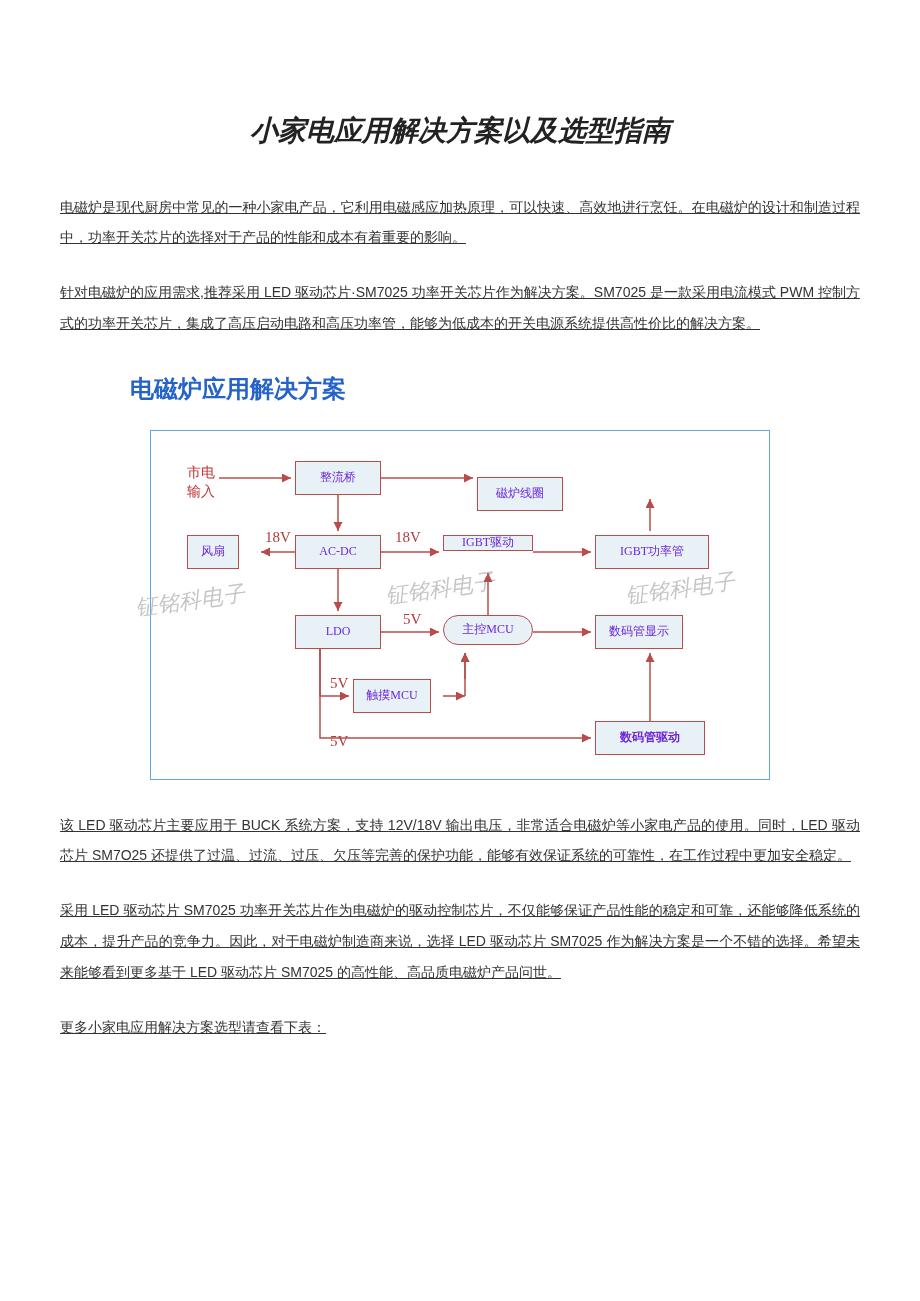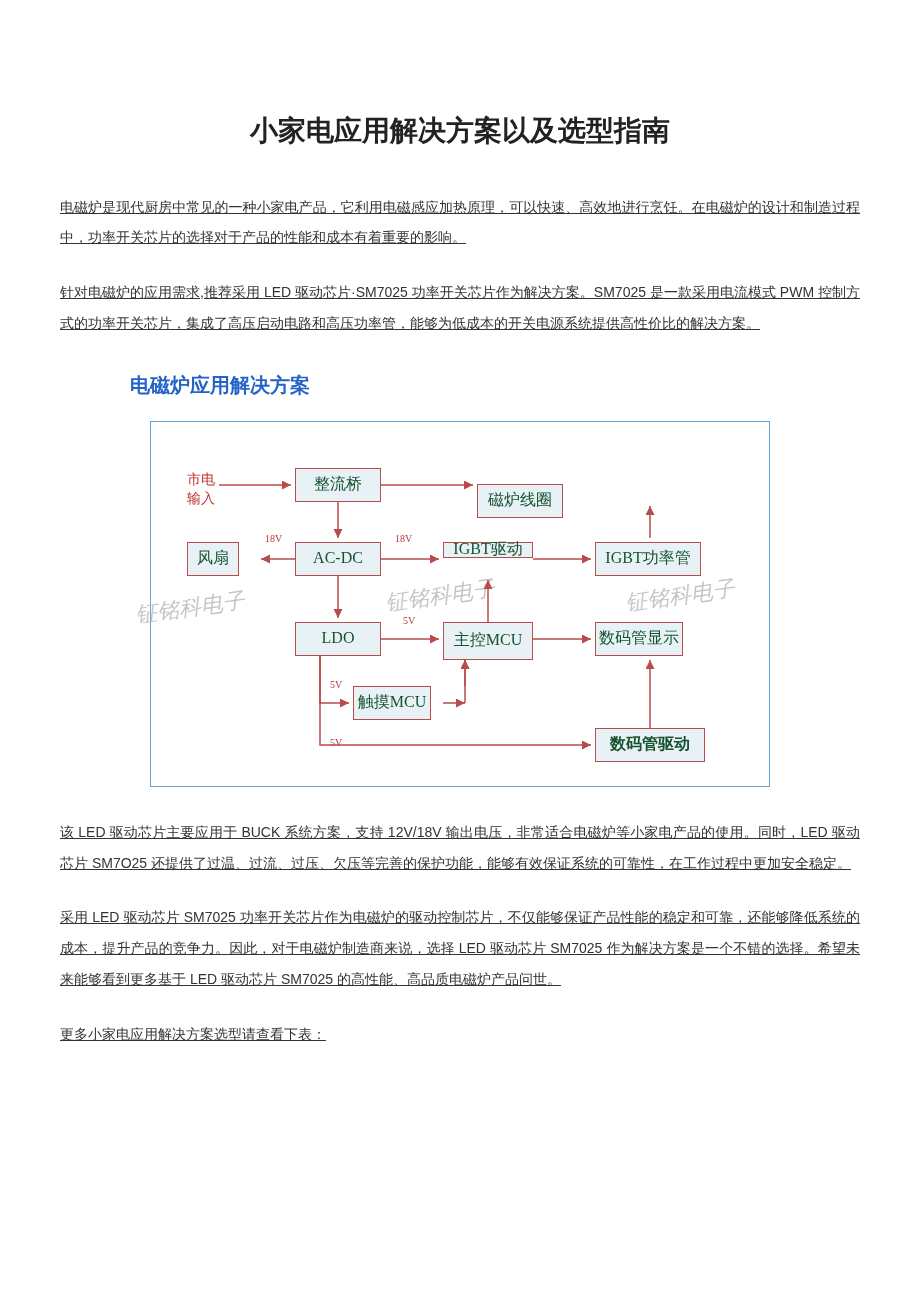--- a/index.html
+++ b/index.html
@@ -11,54 +11,55 @@
     padding: 100px 60px 60px;
     font-size: 14px;
     line-height: 2.2;
   }
   h1 {
     text-align: center;
     font-size: 28px;
     font-weight: 600;
     margin-bottom: 30px;
     color: #222;
+    font-style: italic;
   }
   p { margin-bottom: 24px; text-align: justify; text-decoration: underline; }
   h2 {
     color: #2563c9;
-    font-size: 20px;
+    font-size: 24px;
     font-weight: 600;
     margin: 20px 0 14px 70px;
   }
 
   
   .diagram-wrap {
     width: 620px;
     margin: 4px auto 30px;
     border: 1px solid #5fa6e0;
-    padding: 42px 20px 22px 14px;
+    padding: 26px 20px 22px 14px;
     position: relative;
     background: #fff;
   }
   .diagram {
     position: relative;
     height: 300px;
     font-family: "SimSun", serif;
   }
   .node {
     position: absolute;
     border: 1px solid #b84b4b;
     background: #e8f1f6;
     text-align: center;
-    font-size: 16px;
+    font-size: 12px;
     line-height: 1.3;
     display: flex;
     align-items: center;
     justify-content: center;
-    color: #14532d;
+    color: #6d28d9;
   }
   .input-label {
     position: absolute;
     left: 0;
     top: 6px;
     color: #c03030;
     font-size: 14px;
     line-height: 1.4;
     text-align: right;
     width: 50px;
@@ -68,21 +69,21 @@
     color: #bbb;
     font-size: 22px;
     font-style: italic;
     transform: rotate(-8deg);
     pointer-events: none;
     opacity: .85;
     font-family: "KaiTi","STKaiti",serif;
   }
   .edge-label {
     position: absolute;
-    font-size: 10px;
+    font-size: 15px;
     color: #b03b3b;
   }
 
   
   svg.arrows {
     position: absolute;
     left: 0; top: 0;
     width: 100%; height: 100%;
     pointer-events: none;
   }
@@ -104,24 +105,24 @@
       <span>市电</span><br>
       <span>输入</span>
     </div>
 
     <div class="node" style="left:130px; top:4px; width:86px; height:34px;">整流桥</div>
     <div class="node" style="left:312px; top:20px; width:86px; height:34px;">磁炉线圈</div>
 
     <div class="node" style="left:22px;  top:78px; width:52px; height:34px;">风扇</div>
     <div class="node" style="left:130px; top:78px; width:86px; height:34px;">AC-DC</div>
     <div class="node" style="left:278px; top:78px; width:90px; height:16px;">IGBT驱动</div>
-    <div class="node" style="left:430px; top:78px; width:106px; height:34px;">IGBT功率管</div>
+    <div class="node" style="left:430px; top:78px; width:114px; height:34px;">IGBT功率管</div>
 
     <div class="node" style="left:130px; top:158px; width:86px; height:34px;">LDO</div>
-    <div class="node" style="left:278px; top:158px; width:90px; height:38px;">主控MCU</div>
+    <div class="node" style="left:278px; top:158px; width:90px; height:30px;border-radius:15px;">主控MCU</div>
     <div class="node" style="left:430px; top:158px; width:88px; height:34px;">数码管显示</div>
 
     <div class="node" style="left:188px; top:222px; width:78px; height:34px;">触摸MCU</div>
     <div class="node" style="left:430px; top:264px; width:110px; height:34px;font-weight:bold;">数码管驱动</div>
 
     <span class="edge-label" style="left:100px; top:64px;">18V</span>
     <span class="edge-label" style="left:230px; top:64px;">18V</span>
     <span class="edge-label" style="left:238px; top:146px;">5V</span>
     <span class="edge-label" style="left:165px; top:210px;">5V</span>
     <span class="edge-label" style="left:165px; top:268px;">5V</span>

